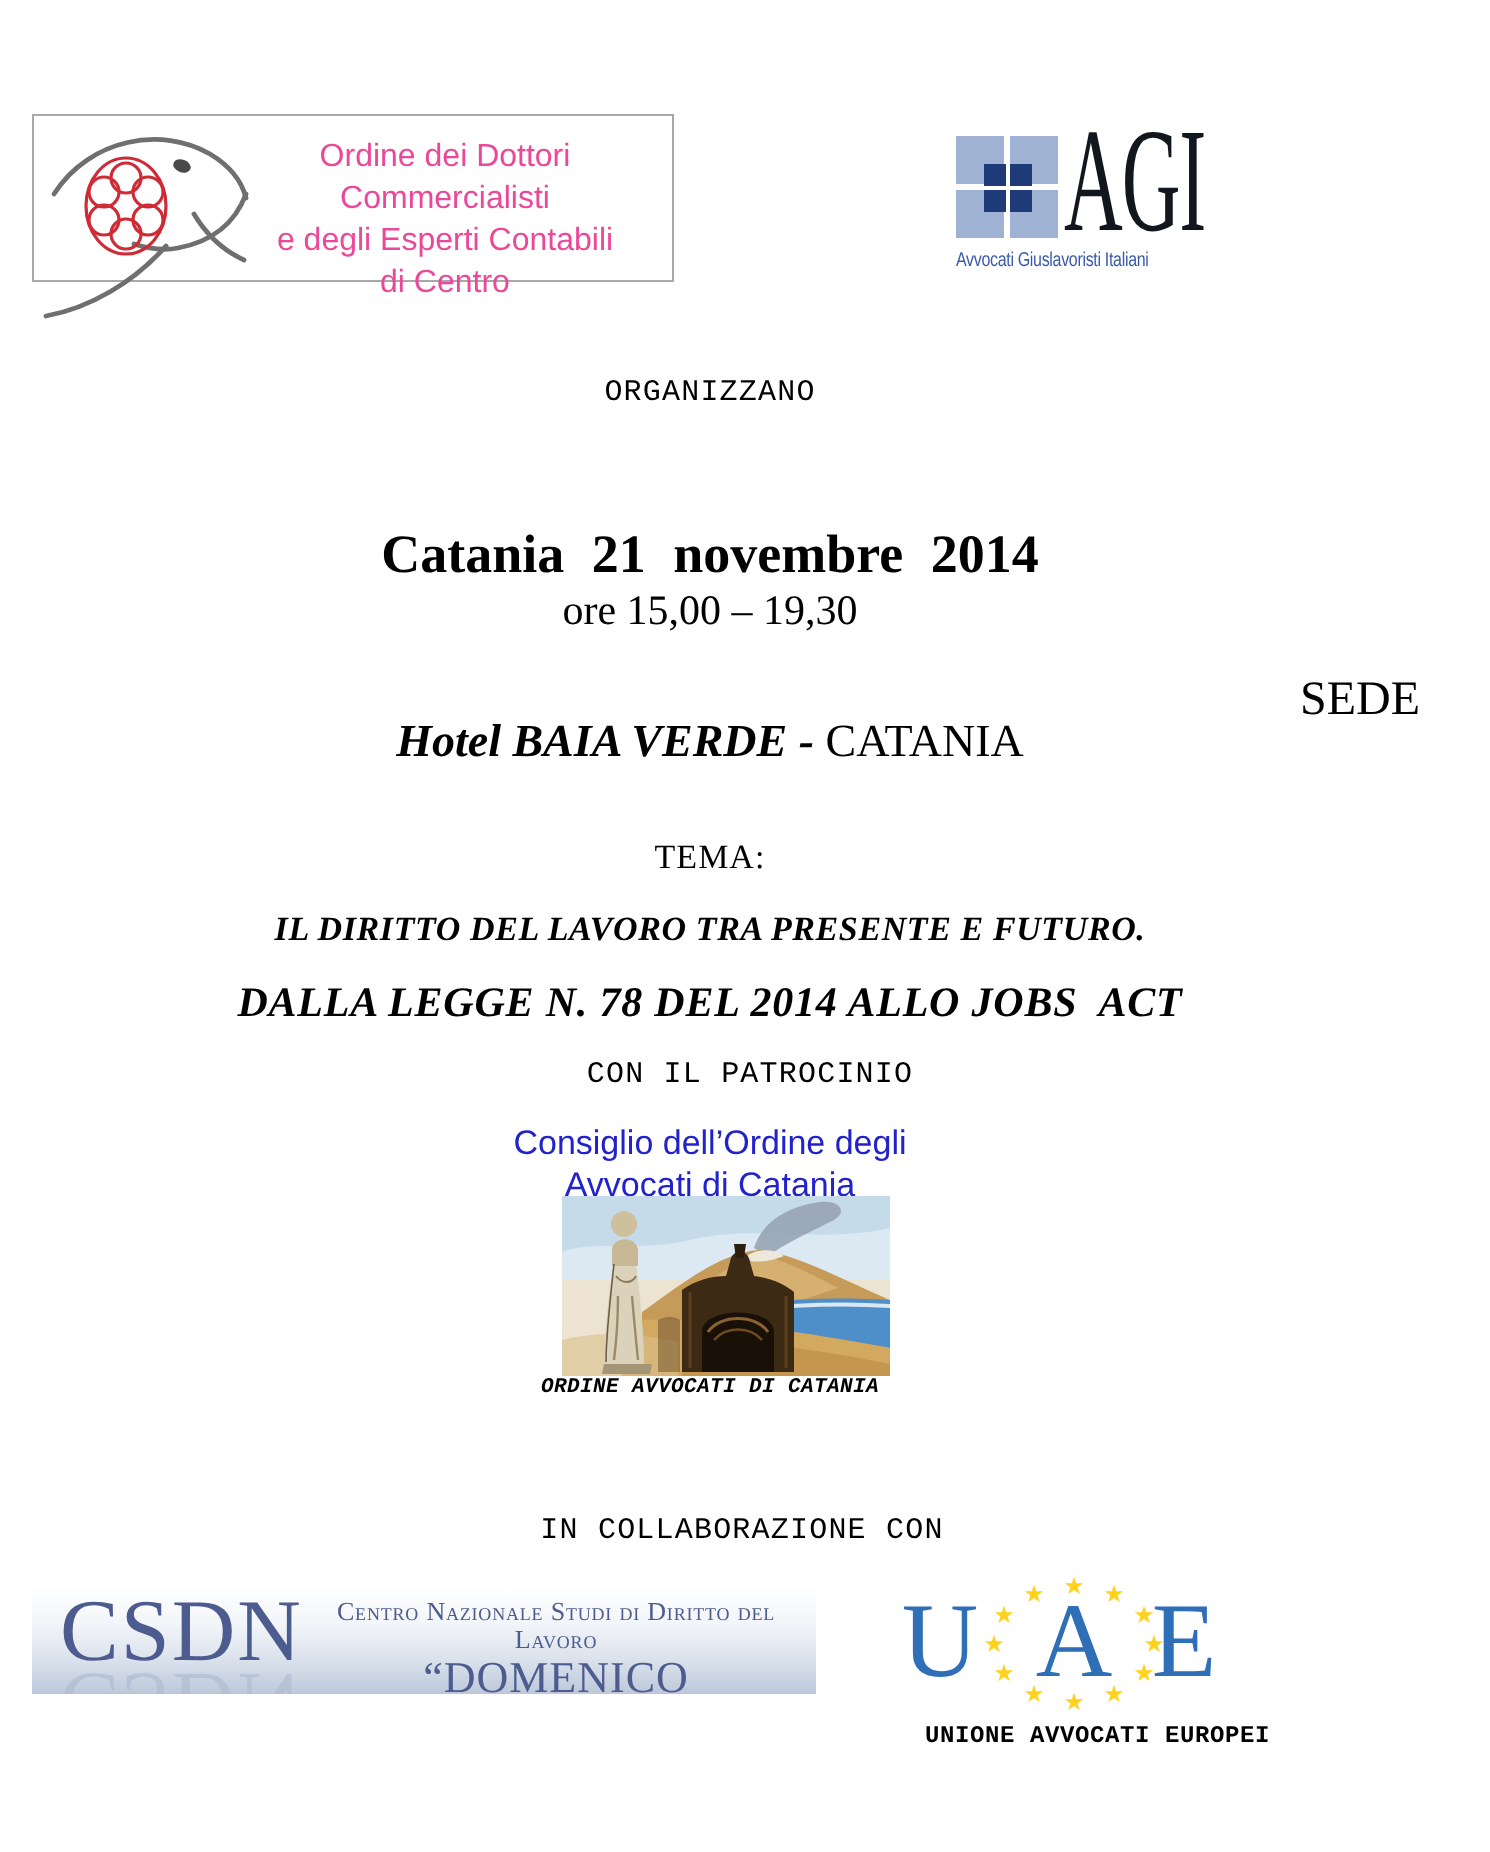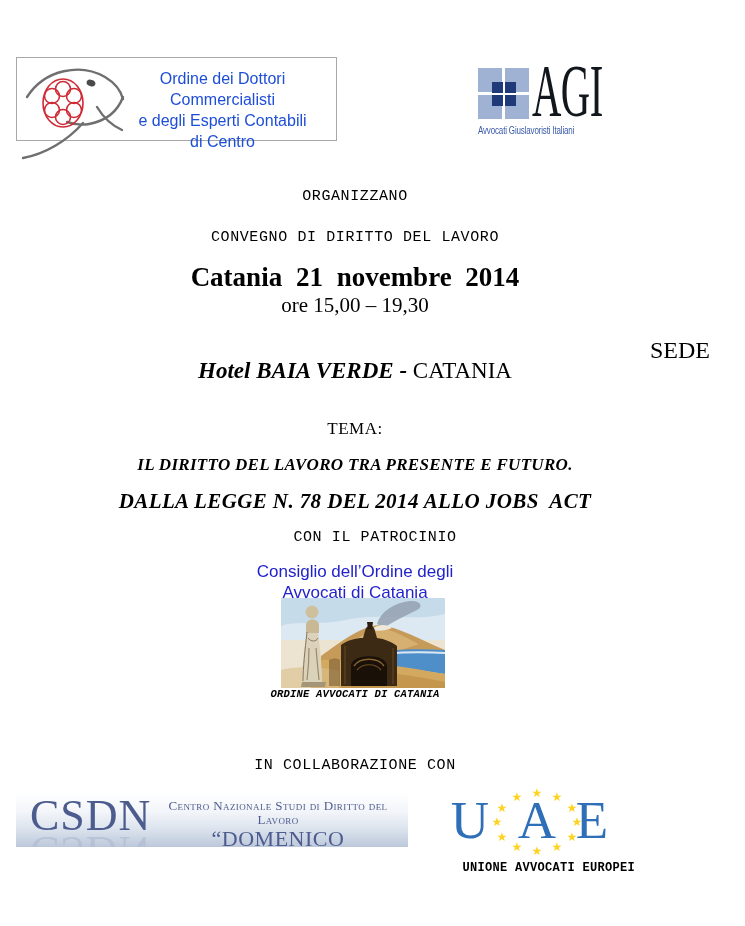--- a/index.html
+++ b/index.html
@@ -5,21 +5,21 @@
   html,body { margin:0; padding:0; background:#ffffff; }
   .page { position:relative; width:745px; height:926px; background:#ffffff; overflow:hidden;
           font-family:"Liberation Serif","DejaVu Serif",serif; color:#000; }
 
   
   .odcec-box { position:absolute; left:16px; top:57px; width:319px; height:82px;
                border:1px solid #a8a8a8; background:#fff; }
   .odcec-emblem { position:absolute; left:2px; top:3px; overflow:visible; }
   .odcec-text { position:absolute; left:96px; right:4px; top:10px; text-align:center;
                 font-family:"Liberation Sans","DejaVu Sans",sans-serif;
-                font-size:16px; line-height:21px; color:#1d4ed8; }
+                font-size:16px; line-height:21px; color:#ec4899; }
 
   .agi-box { position:absolute; left:478px; top:62px; }
   .agi-row { display:flex; align-items:flex-end; }
   .agi-squares { position:relative; width:52px; height:52px; }
   .agi-squares .lt { position:absolute; width:24px; height:24px; background:#9fb2d3; }
   .agi-squares .lt.q1 { left:0; top:0; } .agi-squares .lt.q2 { left:27px; top:0; }
   .agi-squares .lt.q3 { left:0; top:27px; } .agi-squares .lt.q4 { left:27px; top:27px; }
   .agi-squares .dk { position:absolute; width:11px; height:11px; background:#1e3a78; }
   .agi-squares .dk.q1 { left:14px; top:14px; } .agi-squares .dk.q2 { left:27px; top:14px; }
   .agi-squares .dk.q3 { left:14px; top:27px; } .agi-squares .dk.q4 { left:27px; top:27px; }
@@ -40,21 +40,21 @@
   .t-sede  { top:337px; font-size:24px;text-align:right; }
   .t-venue { top:358px; font-size:23px; }
   .t-venue .vb { font-weight:bold;font-style:italic; }
   .t-tema  { top:419px; font-size:17px; letter-spacing:.5px;text-align:center; }
   .t-theme1{ top:455px; font-size:17px; font-weight:bold; font-style:italic; letter-spacing:.3px; }
   .t-theme2{ top:489px; font-size:21px; font-weight:bold; font-style:italic; letter-spacing:.4px; }
   .t-patrocinio { top:529px;padding-left:20px; }
   .t-consiglio  { top:561px; font-family:"Liberation Sans","DejaVu Sans",sans-serif;
                   font-size:17px; line-height:21px; color:#2222cc; white-space:normal; }
   .t-ordine { top:688px; font-size:10.5px; font-weight:bold; font-style:italic; letter-spacing:.2px; }
-  .t-collab { top:757px; }
+  .t-collab { top:757px;margin-left:16px; }
 
   .painting { position:absolute; left:281px; top:598px; width:164px; height:90px; }
 
   
   .csdn-box { position:absolute; left:16px; top:793px; width:392px; height:54px;
               background:linear-gradient(180deg,#ffffff 0%,#f2f5f9 35%,#dde4ee 65%,#bcc8da 100%);
               overflow:hidden; }
   .csdn-word { position:absolute; left:14px; top:1px; font-family:"Liberation Serif",serif;
                font-size:44px; line-height:44px; color:#4d5c8e; letter-spacing:1px; }
   .csdn-reflect { position:absolute; left:14px; top:36px; font-family:"Liberation Serif",serif;
@@ -114,21 +114,20 @@
         <div class="dk q2" style="left:27px;top:14px;"></div>
         <div class="dk q3" style="left:14px;top:27px;"></div>
         <div class="dk q4" style="left:27px;top:27px;"></div>
       </div>
       <div class="agi-acronym">AGI</div>
     </div>
     <div class="agi-caption">Avvocati Giuslavoristi Italiani</div>
   </div>
 
   <div class="cline mono t-organizzano">ORGANIZZANO</div>
-  <div class="cline mono t-convegno">CONVEGNO DI DIRITTO DEL LAVORO</div>
   <div class="cline t-date">Catania 21 novembre 2014</div>
   <div class="cline t-time">ore 15,00 – 19,30</div>
   <div class="cline t-sede">SEDE</div>
   <div class="cline t-venue"><span class="vb">Hotel BAIA VERDE - </span><span>CATANIA</span></div>
   <div class="cline t-tema">TEMA:</div>
   <div class="cline t-theme1">IL DIRITTO DEL LAVORO TRA PRESENTE E FUTURO.</div>
   <div class="cline t-theme2">DALLA LEGGE N. 78 DEL 2014 ALLO JOBS  ACT</div>
   <div class="cline mono t-patrocinio">CON IL PATROCINIO</div>
   <div class="cline t-consiglio">
     <div>Consiglio dell’Ordine degli</div>

